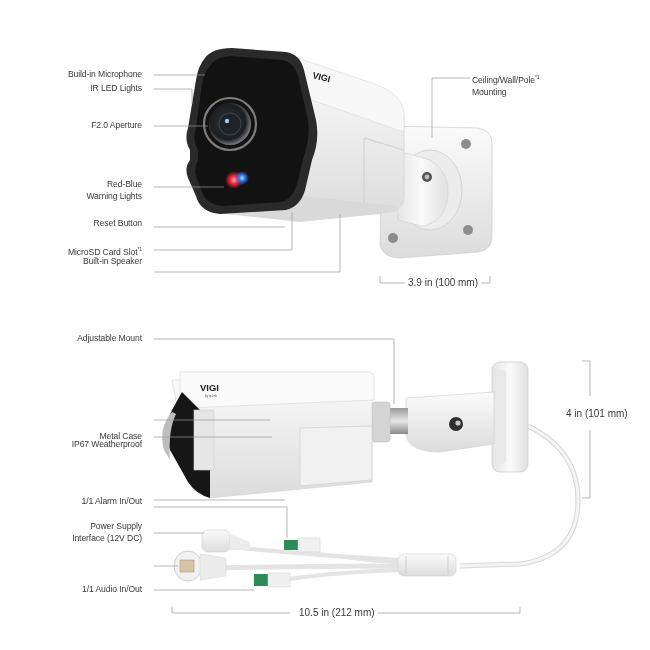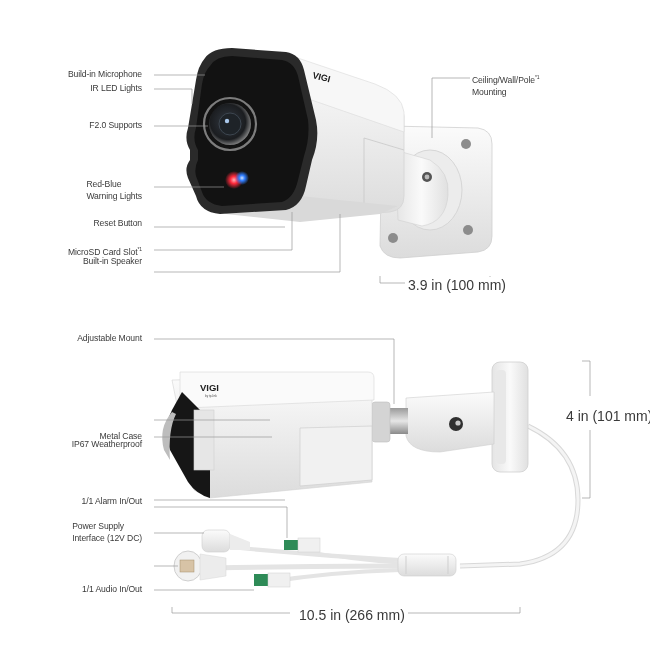--- a/index.html
+++ b/index.html
@@ -1,24 +1,24 @@
 <!DOCTYPE html>
 <html><head>
 <meta charset="utf-8">
 <style>
   html, body { margin: 0; padding: 0; background: #ffffff; }
   body { width: 650px; height: 650px; position: relative; overflow: hidden;
          font-family: "Liberation Sans", "DejaVu Sans", sans-serif; color: #333333; }
   .stage { position: absolute; left: 0; top: 0; width: 650px; height: 650px; }
   svg.art { position: absolute; left: 0; top: 0; }
   .lbl { position: absolute; font-size: 8.6px; line-height: 11.5px; color: #3a3a3a;
-         text-align: left; white-space: nowrap; letter-spacing: -0.1px; }
+         text-align: right; white-space: nowrap; letter-spacing: -0.1px; }
   .lbl.left { right: 508px; }
   .lbl.rt { text-align: left; }
-  .dim { position: absolute; font-size: 14px; color: #3a3a3a; white-space: nowrap; background: #fff; padding: 0 3px; }
+  .dim { position: absolute; font-size: 10px; color: #3a3a3a; white-space: nowrap; background: #fff; padding: 0 3px; }
   sup { font-size: 5px; vertical-align: 4px; }
 </style>
 </head>
 <body>
 
 <div class="stage">
 
   <svg class="art" width="650" height="650" viewBox="0 0 650 650">
     <defs>
       <linearGradient id="gWhite" x1="0" y1="0" x2="0" y2="1">
@@ -164,21 +164,21 @@
       <polyline points="582,361 590,361 590,396"></polyline>
       <polyline points="590,430 590,498 582,498"></polyline>
 
       <polyline points="172,607 172,613 290,613"></polyline>
       <polyline points="378,613 520,613 520,607"></polyline>
     </g>
   </svg>
 
   <div class="lbl left" style="top:69px">Build-in Microphone</div>
   <div class="lbl left" style="top:83px">IR LED Lights</div>
-  <div class="lbl left" style="top:120px">F2.0 Supports</div>
+  <div class="lbl left" style="top:120px">F2.0 Aperture</div>
   <div class="lbl left" style="top:179px">
     <div>Red-Blue</div>
     <div>Warning Lights</div>
   </div>
   <div class="lbl left" style="top:218px">Reset Button</div>
   <div class="lbl left" style="top:244px"><span>MicroSD Card Slot</span><sup>*1</sup></div>
   <div class="lbl left" style="top:256px">Built-in Speaker</div>
 
   <div class="lbl rt" style="left:472px; top:72px">
     <div><span>Ceiling/Wall/Pole</span><sup>*1</sup></div>
@@ -190,14 +190,14 @@
   <div class="lbl left" style="top:439px">IP67 Weatherproof</div>
   <div class="lbl left" style="top:431px">Metal Case</div>
   <div class="lbl left" style="top:496px">1/1 Alarm In/Out</div>
   <div class="lbl left" style="top:521px">
     <div>Power Supply</div>
     <div>Interface (12V DC)</div>
   </div>
   <div class="lbl left" style="top:584px">1/1 Audio In/Out</div>
 
   <div class="dim" style="left:563px; top:408px">4 in (101 mm)</div>
-  <div class="dim" style="left:296px; top:607px">10.5 in (266 mm)</div>
+  <div class="dim" style="left:296px; top:607px">10.5 in (212 mm)</div>
 </div>
 
 </body></html>

